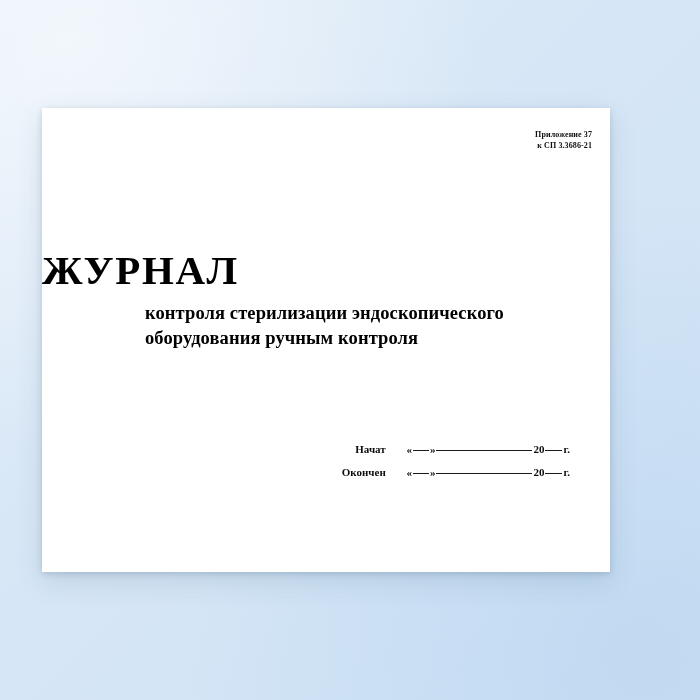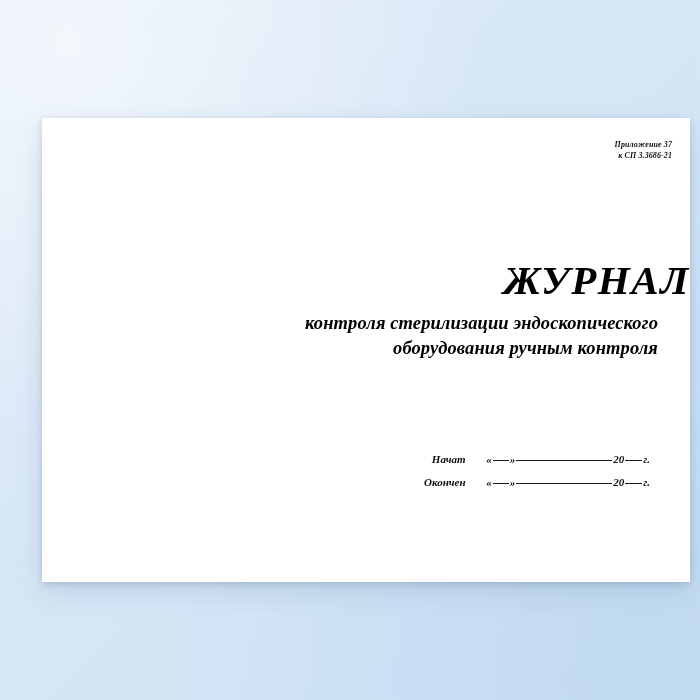--- a/index.html
+++ b/index.html
@@ -28,27 +28,26 @@
     inset: 0;
     background:
       radial-gradient(circle at 10% 6%, rgba(255,255,255,0.55), rgba(255,255,255,0) 45%),
       radial-gradient(circle at 92% 94%, rgba(180,210,238,0.55), rgba(255,255,255,0) 50%);
     pointer-events: none;
   }
 
   .sheet {
     position: absolute;
     left: 42px;
-    top: 118px;
-    width: 648px;
+    top: 108px;
+    width: 568px;
     height: 464px;
     background: #ffffff;
     box-shadow: 0 2px 6px rgba(60, 90, 120, 0.22),
                 0 10px 26px rgba(60, 90, 120, 0.14);
-    font-style: italic;
   }
 
   .appendix {
     position: absolute;
     right: 18px;
     top: 22px;
     text-align: right;
     font-size: 8px;
     font-weight: bold;
     line-height: 1.32;
@@ -73,36 +72,37 @@
     font-size: 9.5px;
     color: #121212;
     letter-spacing: 0.1px;
   }
 
   .title-block {
     position: absolute;
     left: 0;
     right: 0;
     top: 142px;
-    text-align: right;
+    text-align: left;
     color: #000000;
   }
   .title-main {
     font-size: 41px;
     font-weight: bold;
     letter-spacing: 1.6px;
     line-height: 1;
   }
   .title-sub {
     margin-top: 10px;
     font-size: 18.5px;
     font-weight: bold;
     line-height: 1.34;
     letter-spacing: 0.1px;
-    padding: 0 32px;
+    padding: 0 60px;
+    margin-left: 43px;
   }
 
   .dates {
     position: absolute;
     right: 40px;
     top: 330px;
     width: 300px;
     text-align: right;
     font-size: 11px;
     font-weight: bold;

